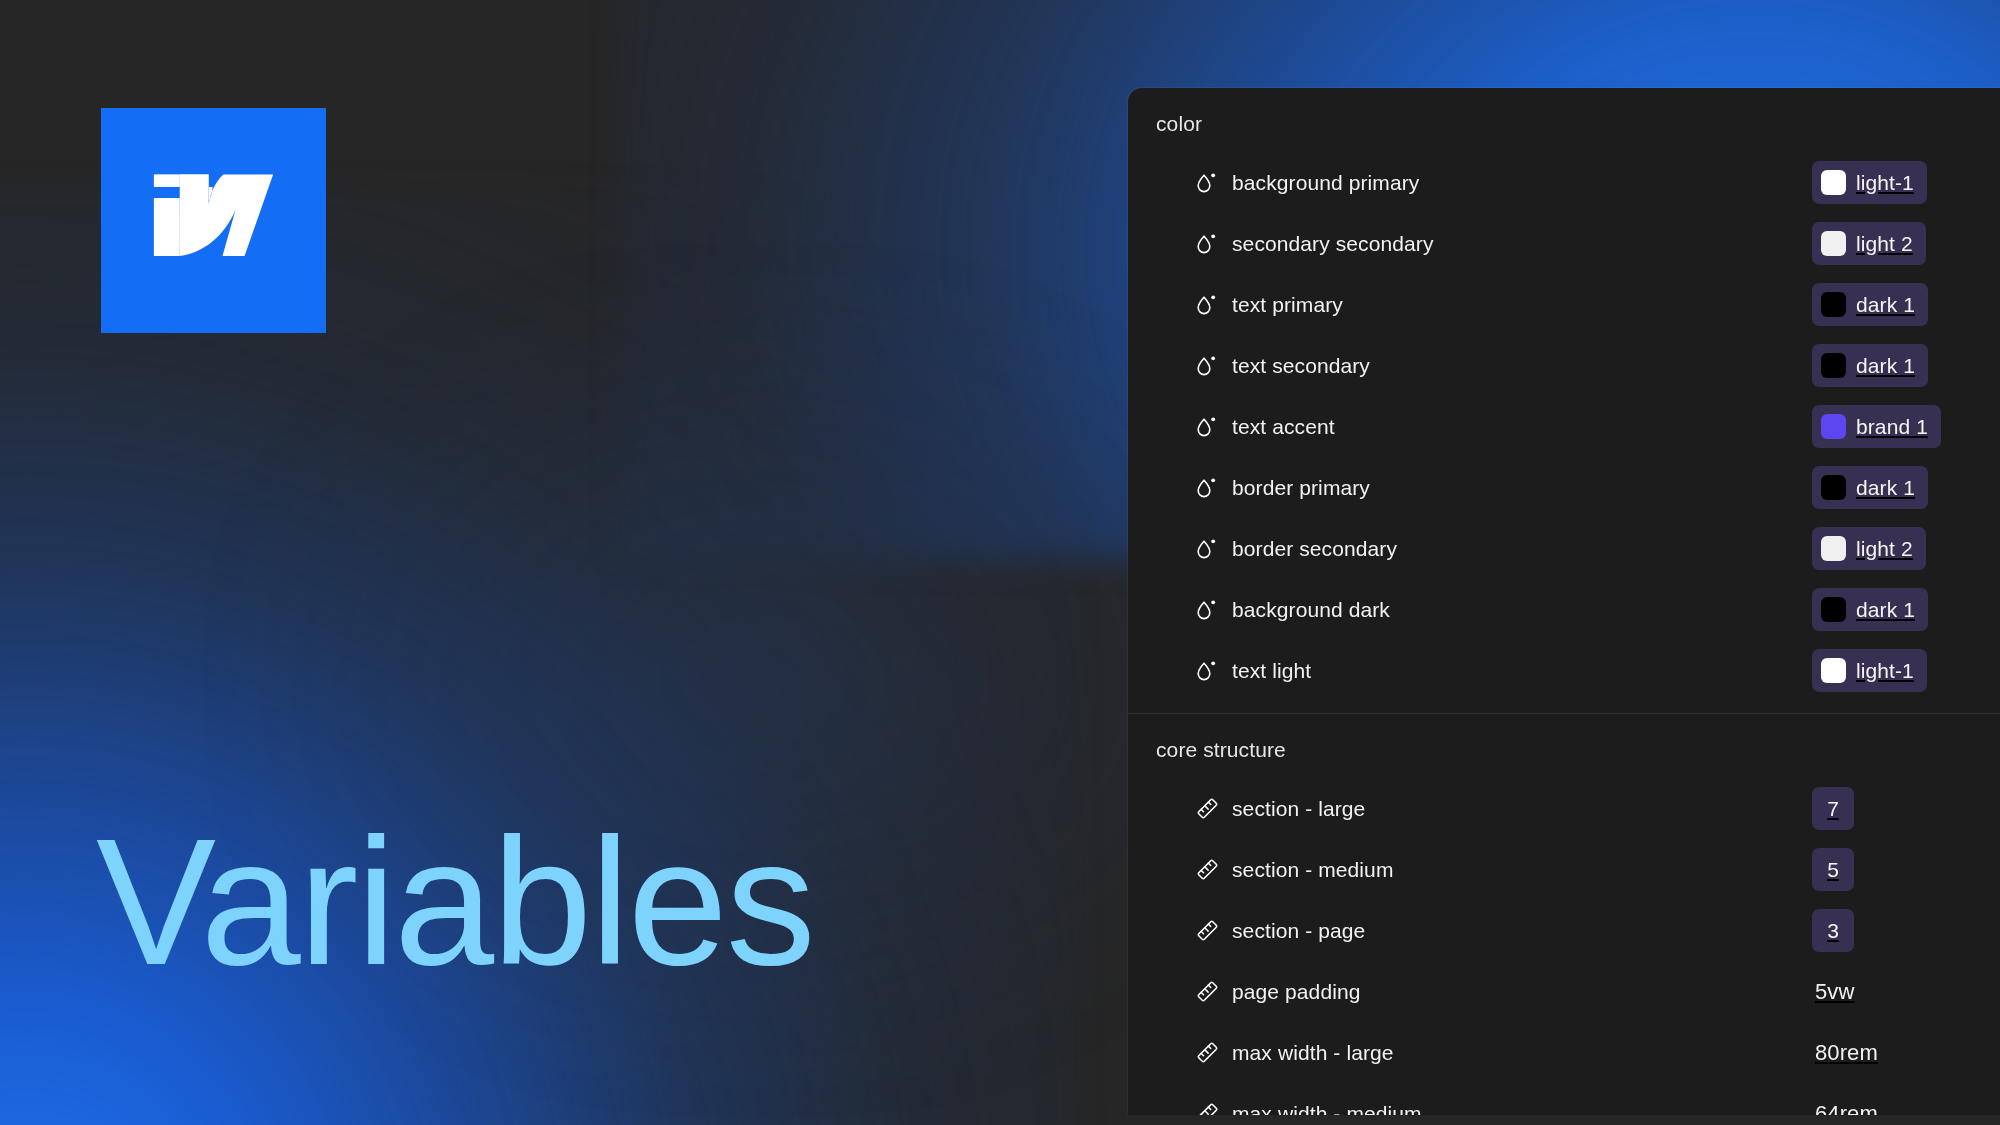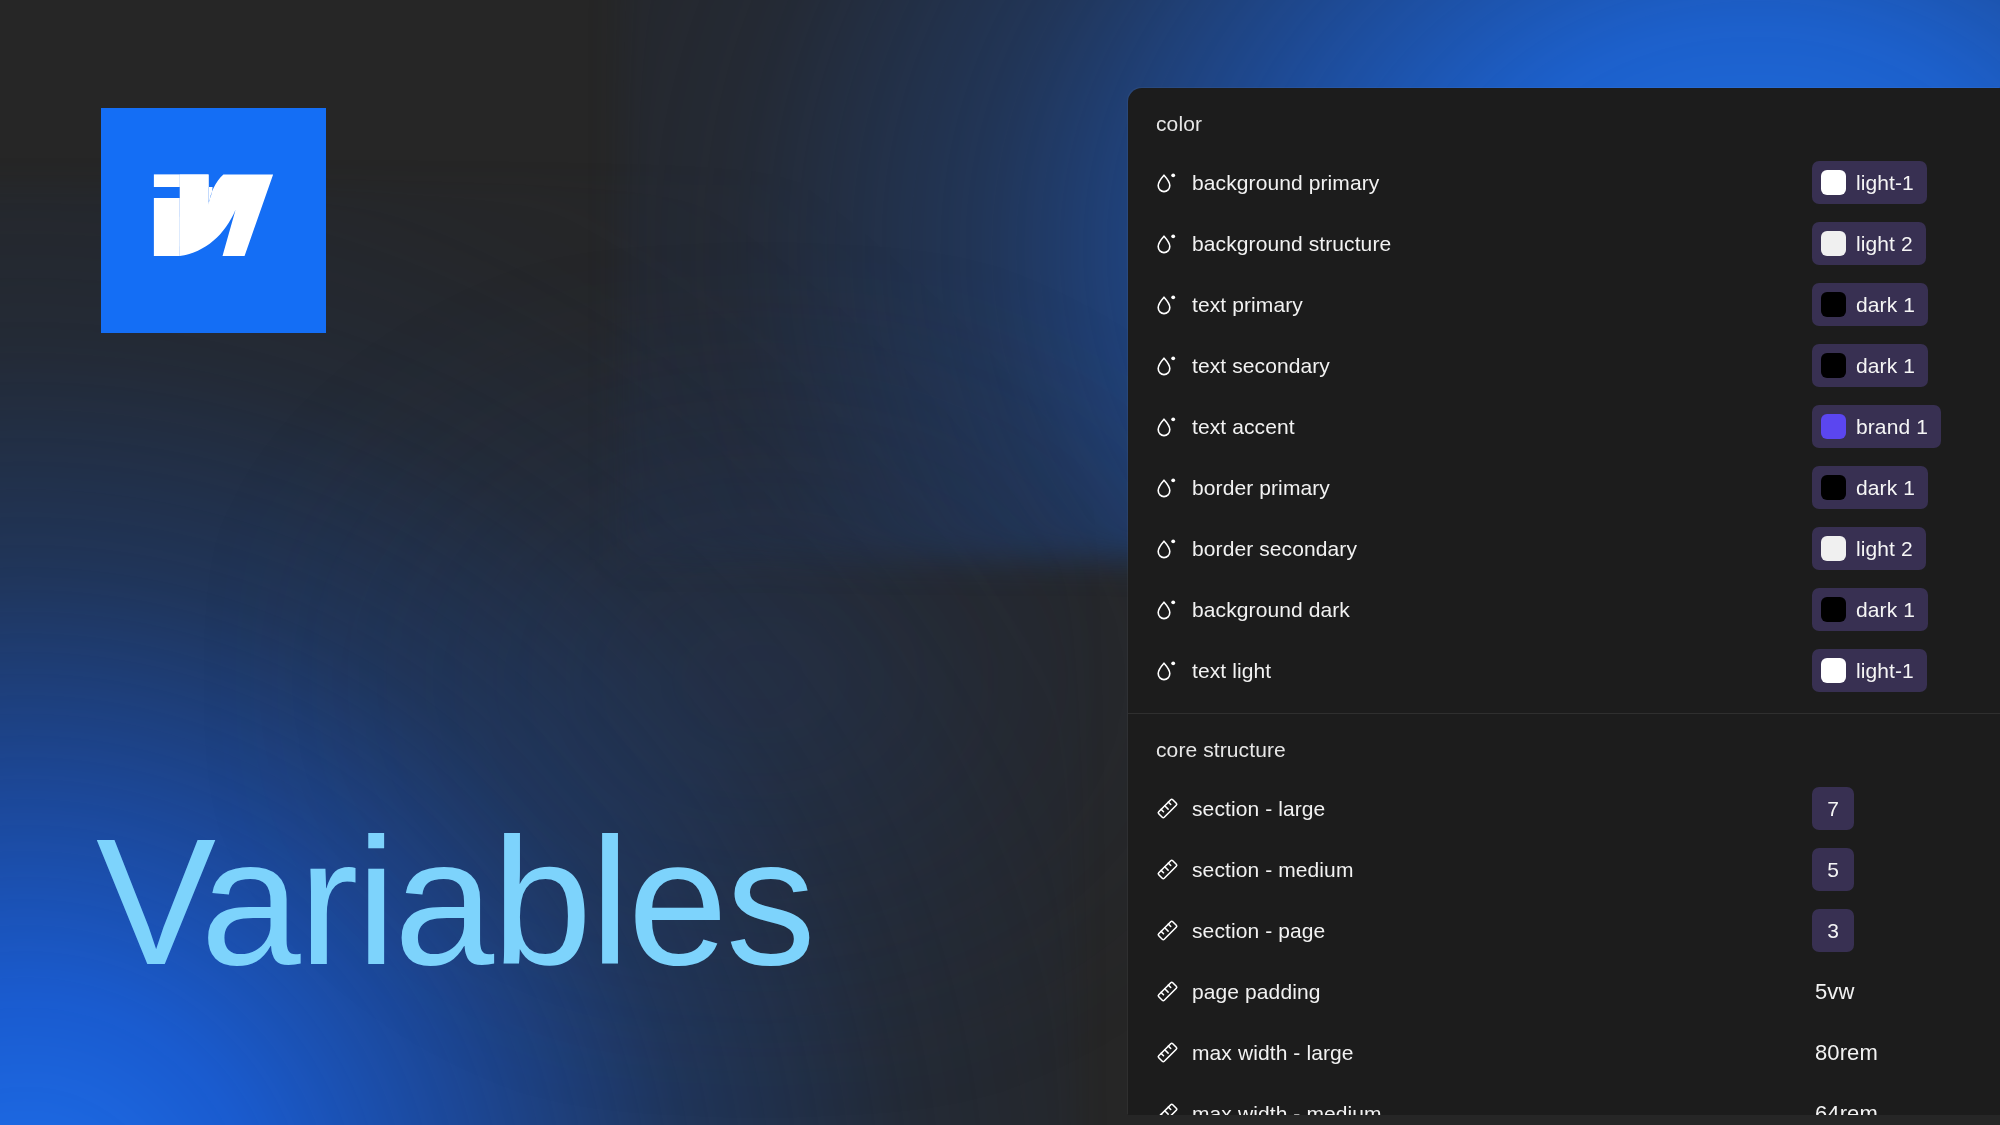--- a/index.html
+++ b/index.html
@@ -107,21 +107,21 @@
   .group { padding: 0; }
   .group + .group { border-top: 1px solid #2f2f2f; }
 
   .group-title {
     color: #e6e6e6;
     font-size: 21px;
     padding: 24px 0 16px 28px;
     letter-spacing: 0.1px;
   }
 
-  .rows { padding-bottom: 12px; }
+  .rows { padding-bottom: 12px; margin-left: 40px; }
 
   .row {
     display: flex;
     align-items: center;
     height: 61px;
     padding-left: 28px;
     padding-right: 28px;
   }
 
   .row-icon {
@@ -138,20 +138,21 @@
     font-size: 21px;
     letter-spacing: 0.1px;
     flex: 1 1 auto;
     white-space: nowrap;
   }
 
   .row-value {
     flex: 0 0 auto;
     display: flex;
     min-width: 160px;
+    text-decoration: underline;
   }
 
   
   .chip {
     display: inline-flex;
     align-items: center;
     gap: 10px;
     background: #383052;
     border-radius: 7px;
     padding: 7px 13px 7px 9px;
@@ -234,21 +235,21 @@
           </span>
         </div>
 
         <div class="row">
           <span class="row-icon">
             <svg width="21" height="23" viewBox="0 0 21 23" fill="none">
               <path d="M8 4.2 C8 4.2 2.2 10.6 2.2 14.6 C2.2 18.0 4.8 20.6 8 20.6 C11.2 20.6 13.8 18.0 13.8 14.6 C13.8 10.6 8 4.2 8 4.2 Z" stroke="#ffffff" stroke-width="1.6" stroke-linejoin="round"></path>
               <circle cx="17.2" cy="4.3" r="1.9" fill="#ffffff"></circle>
             </svg>
           </span>
-          <span class="row-label">background structure</span>
+          <span class="row-label">secondary secondary</span>
           <span class="row-value">
             <span class="chip">
               <span class="swatch" style="background:#f0f0f0"></span>
               <span class="chip-text">light 2</span>
             </span>
           </span>
         </div>
 
         <div class="row">
           <span class="row-icon">

